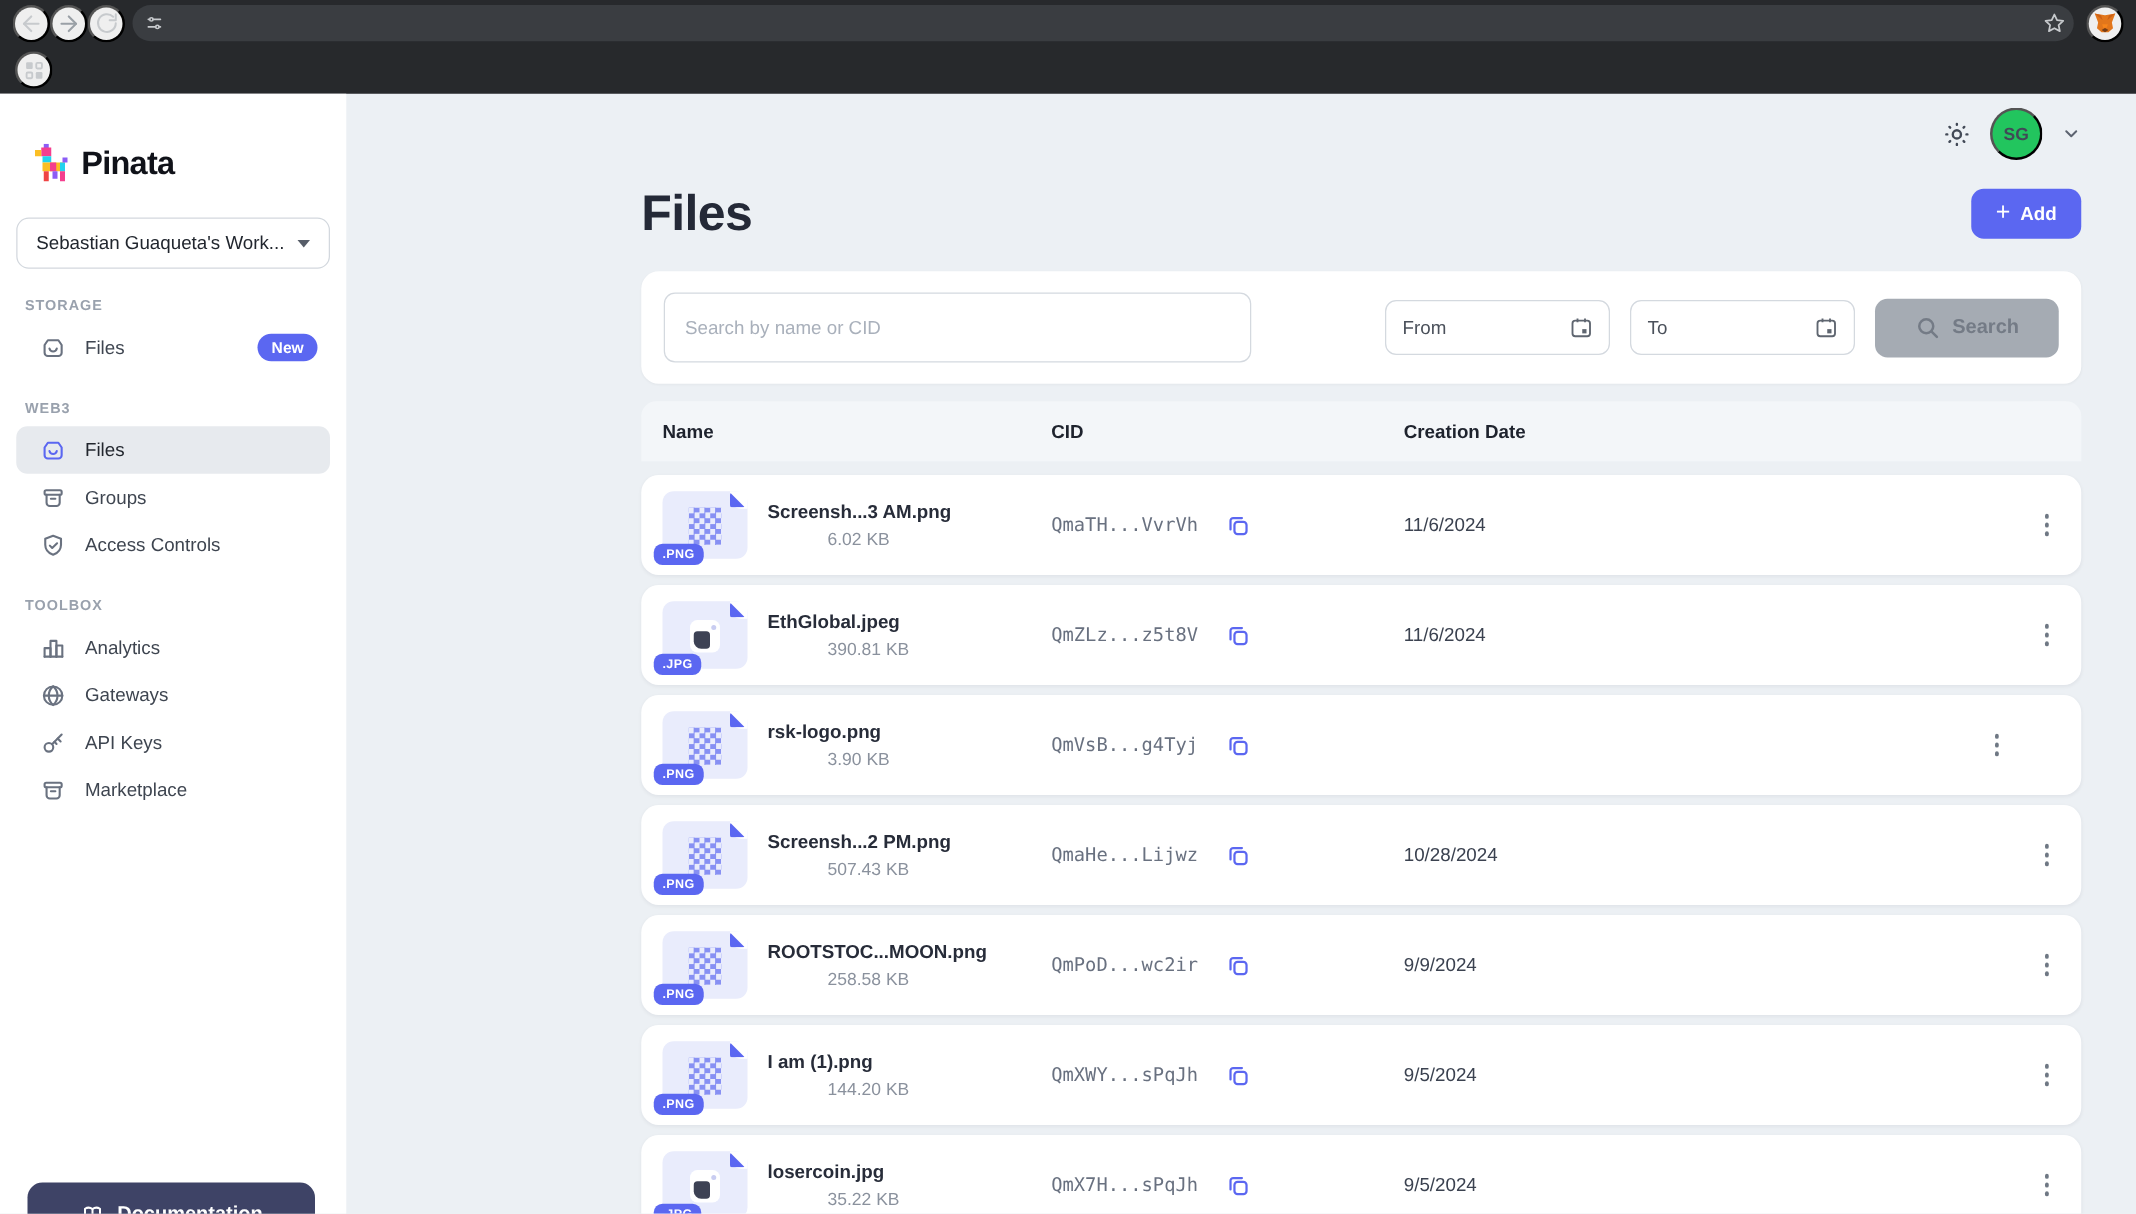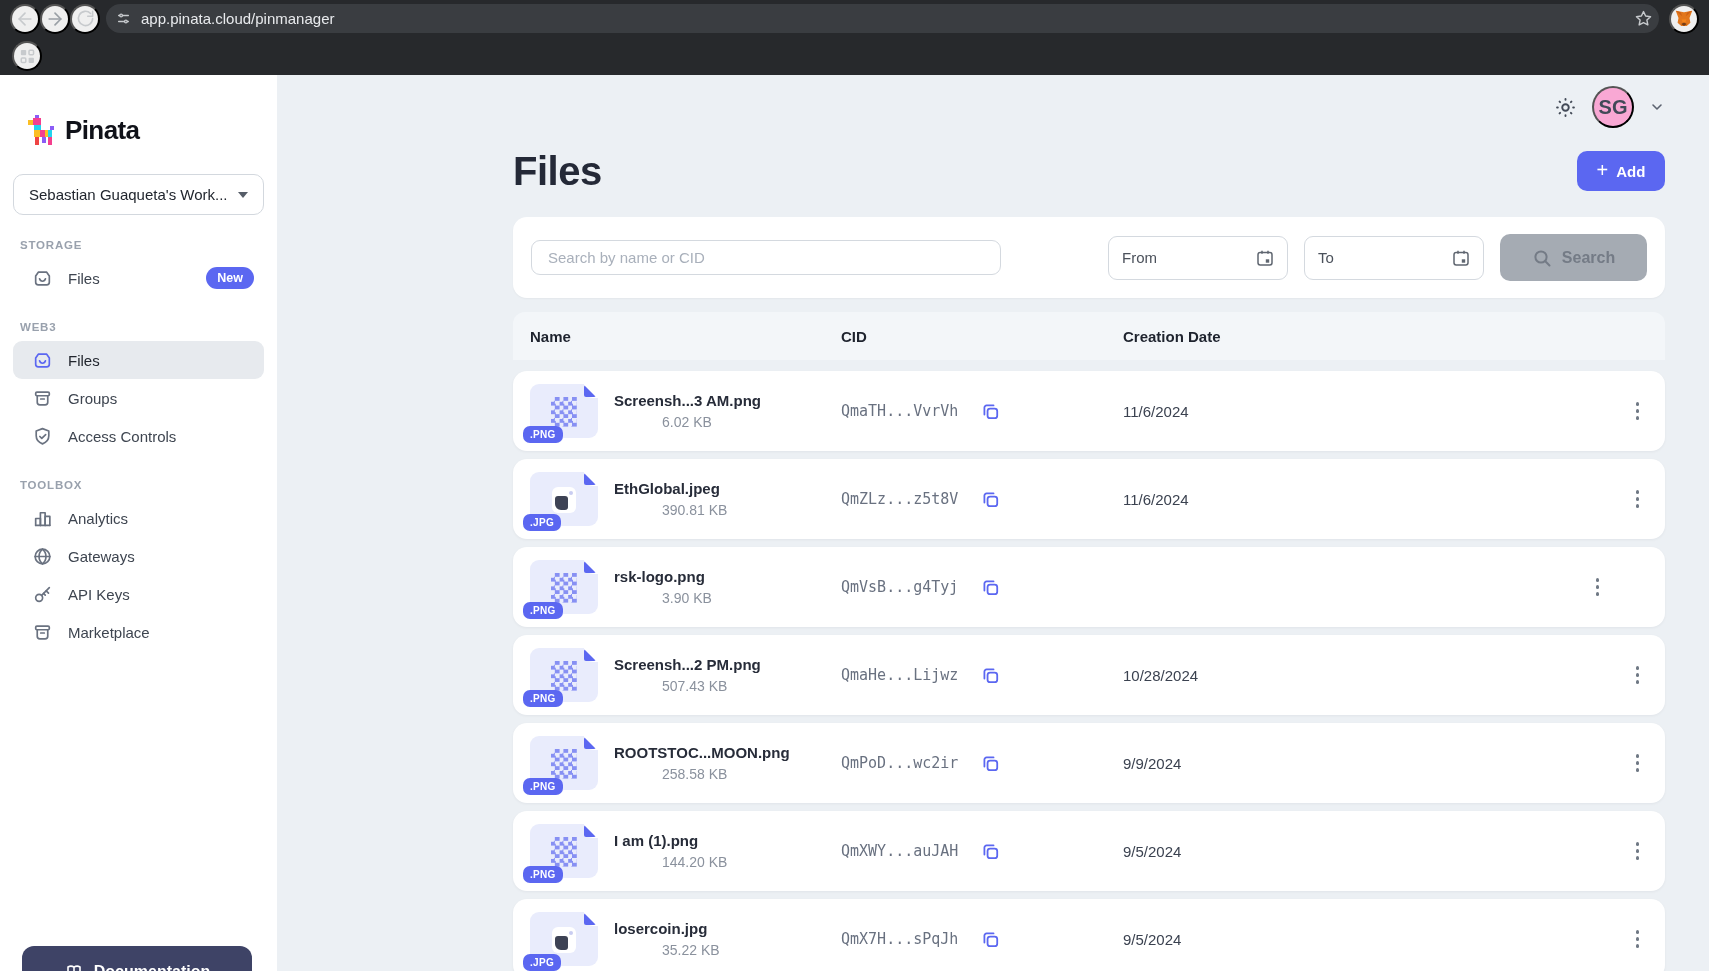--- a/index.html
+++ b/index.html
@@ -30,30 +30,30 @@
   .nav-item.active { background:#e7eaee; color:#22262e; font-weight:500; }
   .nav-icon { width:21px; height:21px; display:flex; align-items:center; justify-content:center; }
   .nav-icon svg { stroke:#6a7280; }
   .nav-item.active .nav-icon svg { stroke:#5b67f1; }
   .badge-new { margin-left:auto; background:#5b67f1; color:#fff; font-size:12.5px; font-weight:600; padding:4px 11px; border-radius:999px; }
   .doc-btn { position:absolute; left:22px; right:25px; top:871px; height:52px; background:#3e4366; border:none; border-radius:12px; color:#fff; display:flex; align-items:center; justify-content:center; gap:10px; font-size:16px; font-weight:700; font-family:inherit; cursor:pointer; }
 
   
   .topbar { display:flex; justify-content:flex-end; align-items:center; gap:15px; padding-top:14px; height:50px; }
   .icon-btn { background:none; border:none; cursor:pointer; display:flex; align-items:center; padding:0; }
-  .avatar { width:42px; height:42px; border-radius:50%; background:#f9a8d4; color:#414957; font-size:20px; font-weight:700; display:flex; align-items:center; justify-content:center; cursor:pointer; font-family:inherit; }
+  .avatar { width:42px; height:42px; border-radius:50%; background:#22c55e; color:#414957; font-size:14px; font-weight:700; display:flex; align-items:center; justify-content:center; cursor:pointer; font-family:inherit; }
 
   .page-head { display:flex; justify-content:space-between; align-items:center; margin-top:22px; height:48px; }
   .page-title { font-size:40px; font-weight:700; color:#242937; letter-spacing:-0.5px; }
   .add-btn { width:88px; height:40px; background:#5b67f1; border:none; border-radius:10px; color:#fff; font-size:15px; font-weight:600; display:flex; align-items:center; justify-content:center; gap:8px; cursor:pointer; font-family:inherit; }
   .add-plus { font-size:20px; font-weight:400; line-height:1; margin-top:-2px; }
 
   
   .filter-panel { margin-top:22px; background:#fff; border-radius:14px; padding:17px 18px; display:flex; align-items:center; gap:16px; box-shadow:0 1px 2px rgba(18,25,38,.04); }
-  .search-input { width:470px; height:35px; border:1px solid #d4d9df; border-radius:9px; padding:0 16px; font-size:15px; color:#23272f; outline:none; font-family:inherit; background:#fff; }
+  .search-input { width:470px; height:56px; border:1px solid #d4d9df; border-radius:9px; padding:0 16px; font-size:15px; color:#23272f; outline:none; font-family:inherit; background:#fff; }
   .search-input::placeholder { color:#a9b0bb; }
   .date-field { width:180px; height:44px; border:1px solid #d4d9df; border-radius:9px; display:flex; align-items:center; padding:0 12px 0 13px; background:#fff; }
   .date-field.from { margin-left:auto; }
   .date-input { border:none; outline:none; flex:1; font-size:15px; color:#23272f; min-width:0; font-family:inherit; background:transparent; }
   .date-input::placeholder { color:#4b515b; }
   .search-btn { width:147px; height:47px; background:#a5abb3; border:none; border-radius:10px; color:#71798424; color:#747b86; font-size:16px; font-weight:600; display:flex; align-items:center; justify-content:center; gap:10px; cursor:default; font-family:inherit; }
 
   
   .table-header { margin-top:14px; background:#f3f6f9; border-radius:12px 12px 0 0; height:48px; display:grid; grid-template-columns:311px 282px 1fr 40px; align-items:center; padding:0 20px 0 17px; font-size:15px; font-weight:600; color:#1e232e; }
   .row-card { height:80px; background:#fff; border-radius:14px; margin-top:8px; display:grid; grid-template-columns:311px 282px 1fr 40px; align-items:center; padding:0 20px 0 17px; box-shadow:0 1px 3px rgba(18,25,38,.05); }
@@ -105,21 +105,20 @@
       <span style="display:flex;">
         <svg width="15" height="15" viewBox="0 0 20 20" fill="none" stroke="#c7cacd" stroke-width="1.7" stroke-linecap="round">
             <path d="M8.5 6h8"></path>
             <path d="M3.5 6h1.5"></path>
             <circle cx="6.8" cy="6" r="1.8"></circle>
             <path d="M3.5 14h8"></path>
             <path d="M16.5 14h-1.5"></path>
             <circle cx="13.2" cy="14" r="1.8"></circle>
           </svg>
       </span>
-      <span class="url-text">app.pinata.cloud/pinmanager</span>
       <span class="pill-right">
         <svg width="19" height="19" viewBox="0 0 24 24" fill="none" stroke="#c7cacd" stroke-width="1.8" stroke-linejoin="round">
             <path d="M12 3.3l2.7 5.6 6.2.8-4.6 4.3 1.2 6.1L12 17.2 6.5 20.1l1.2-6.1L3.1 9.7l6.2-.8z"></path>
           </svg>
       </span>
     </div>
     <button class="nav-btn">
       <svg width="22" height="22" viewBox="0 0 24 24">
           <path fill="#E2761B" d="M12 4.5L3 3l3 8-1 5 4 3.5h6l4-3.5-1-5 3-8-9 1.5z"></path>
           <path fill="#CD6116" d="M3 3l7 6-1.5-4.5zM21 3l-7 6 1.5-4.5z"></path>
@@ -486,21 +485,21 @@
         <span class="file-pattern"></span>
 
         <span class="file-badge">.PNG</span>
       </div>
       <div class="name-block">
         <div class="name-text">I am (1).png</div>
         <div class="size-text">144.20 KB</div>
       </div>
     </div>
     <div class="cell-cid">
-      <span class="cid-text">QmXWY...auJAH</span>
+      <span class="cid-text">QmXWY...sPqJh</span>
       <button class="copy-btn">
         <svg width="21" height="21" viewBox="0 0 20 20" fill="none" stroke="#5b67f1" stroke-width="1.7" stroke-linecap="round" stroke-linejoin="round">
                 <rect x="7.2" y="7.2" width="9.2" height="9.2" rx="2.4"></rect>
                 <path d="M12.9 4.2H6.3a2.1 2.1 0 0 0-2.1 2.1v6.6"></path>
               </svg>
       </button>
     </div>
     <div class="cell-date">9/5/2024</div>
     <button class="kebab">
             <span></span>

